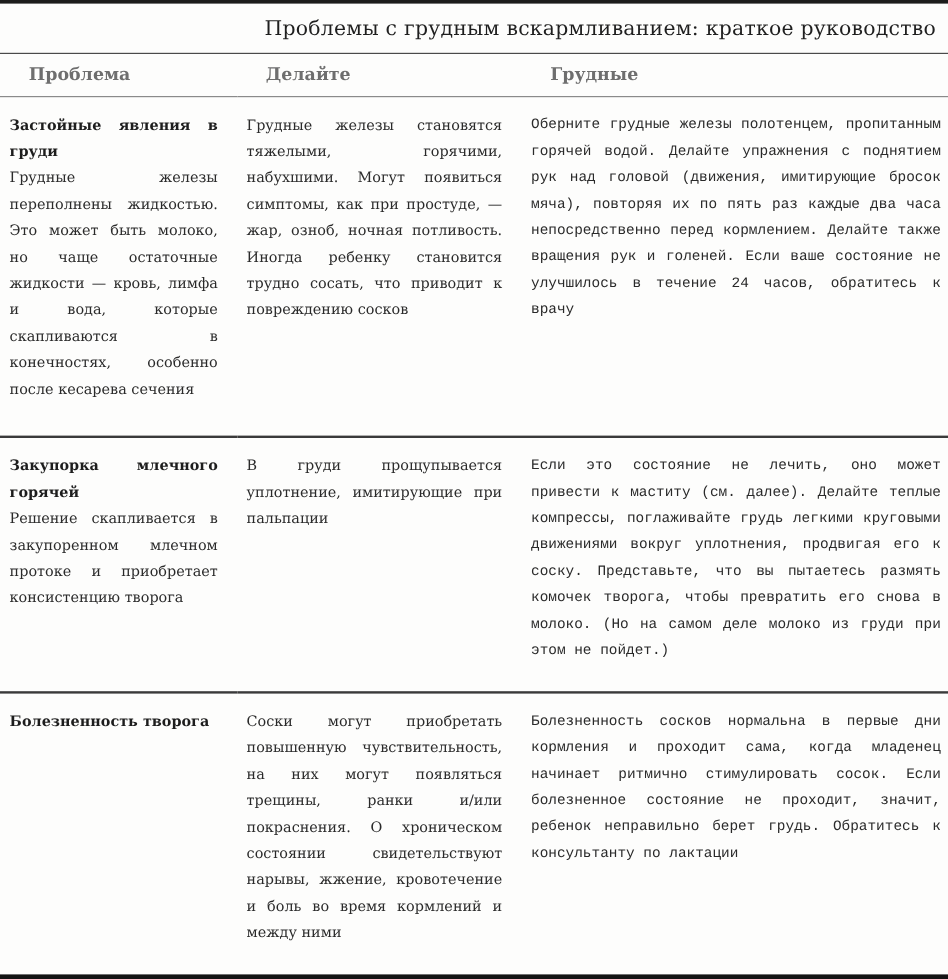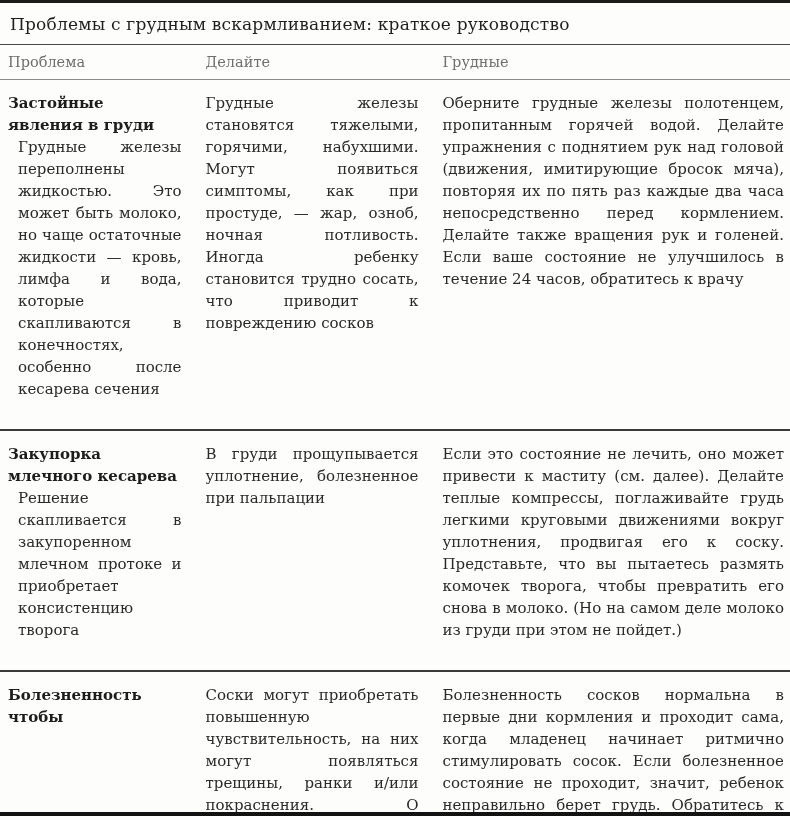--- a/index.html
+++ b/index.html
@@ -14,66 +14,65 @@
     background: #fdfdfc;
     font-family: "DejaVu Serif", "Liberation Serif", serif;
     color: #2a2a2a;
     border-top: 3px solid #1c1c1c;
     border-bottom: 4px solid #131313;
     overflow: hidden;
     display: flex;
     flex-direction: column;
   }
   .title {
-    text-align: left;
+    text-align: right;
     font-size: 17px;
     color: #1f1f1f;
     padding: 11px 10px 10px 10px;
     border-bottom: 1px solid #4a4a4a;
     letter-spacing: 0.2px;
   }
   table.grid {
     border-collapse: collapse;
     table-layout: fixed;
     width: 100%;
     flex: 1;
   }
   col.c-problem  { width: 25%; }
   col.c-symptoms { width: 30%; }
   col.c-solution { width: 45%; }
   th {
-    font-weight: normal;
+    font-weight: bold;
     text-align: left;
     color: #6e6e6e;
     font-size: 14.5px;
-    padding: 9px 16px 9px 8px;
+    padding: 9px 16px 9px 24px;
     border-bottom: 1px solid #8a8a8a;
   }
   td {
     vertical-align: top;
-    font-size: 15px;
+    font-size: 12px;
     line-height: 22px;
     text-align: justify;
-    padding: 12px 16px 29px 8px;
+    padding: 12px 16px 6px 8px;
     color: #2a2a2a;
   }
   tbody tr + tr td {
     border-top: 2px solid #3a3a3a;
   }
-  td.solution-cell { padding-right: 6px; }
+  td.solution-cell { padding-right: 6px; font-family: Liberation Mono, monospace; }
   .problem-title {
     display: block;
     font-weight: bold;
     color: #1d1d1d;
     text-align: justify;
   }
   .problem-body {
     display: block;
     text-align: justify;
-    margin-left: 10px;
   }
 </style>
 </head>
 <body>
 
 <div class="page">
 
   <div class="title">Проблемы с грудным вскармливанием: краткое руководство</div>
 
   <table class="grid">
@@ -95,30 +94,30 @@
         <td>
           <span class="problem-title">Застойные явления в груди</span>
           <span class="problem-body">Грудные железы переполнены жидкостью. Это может быть молоко, но чаще остаточные жидкости — кровь, лимфа и вода, которые скапливаются в конечностях, особенно после кесарева сечения</span>
         </td>
         <td class="symptoms-cell">Грудные железы становятся тяжелыми, горячими, набухшими. Могут появиться симптомы, как при простуде, — жар, озноб, ночная потливость. Иногда ребенку становится трудно сосать, что приводит к повреждению сосков</td>
         <td class="solution-cell">Оберните грудные железы полотенцем, пропитанным горячей водой. Делайте упражнения с поднятием рук над головой (движения, имитирующие бросок мяча), повторяя их по пять раз каждые два часа непосредственно перед кормлением. Делайте также вращения рук и голеней. Если ваше состояние не улучшилось в течение 24 часов, обратитесь к врачу</td>
       </tr>
 
       <tr>
         <td>
-          <span class="problem-title">Закупорка млечного кесарева</span>
+          <span class="problem-title">Закупорка млечного горячей</span>
           <span class="problem-body">Решение скапливается в закупоренном млечном протоке и приобретает консистенцию творога</span>
         </td>
-        <td class="symptoms-cell">В груди прощупывается уплотнение, болезненное при пальпации</td>
+        <td class="symptoms-cell">В груди прощупывается уплотнение, имитирующие при пальпации</td>
         <td class="solution-cell">Если это состояние не лечить, оно может привести к маститу (см. далее). Делайте теплые компрессы, поглаживайте грудь легкими круговыми движениями вокруг уплотнения, продвигая его к соску. Представьте, что вы пытаетесь размять комочек творога, чтобы превратить его снова в молоко. (Но на самом деле молоко из груди при этом не пойдет.)</td>
       </tr>
 
       <tr>
         <td>
-          <span class="problem-title">Болезненность чтобы</span>
+          <span class="problem-title">Болезненность творога</span>
           <span class="problem-body"></span>
         </td>
         <td class="symptoms-cell">Соски могут приобретать повышенную чувствительность, на них могут появляться трещины, ранки и/или покраснения. О хроническом состоянии свидетельствуют нарывы, жжение, кровотечение и боль во время кормлений и между ними</td>
         <td class="solution-cell">Болезненность сосков нормальна в первые дни кормления и проходит сама, когда младенец начинает ритмично стимулировать сосок. Если болезненное состояние не проходит, значит, ребенок неправильно берет грудь. Обратитесь к консультанту по лактации</td>
       </tr>
 
     </tbody>
   </table>
 </div>
 

